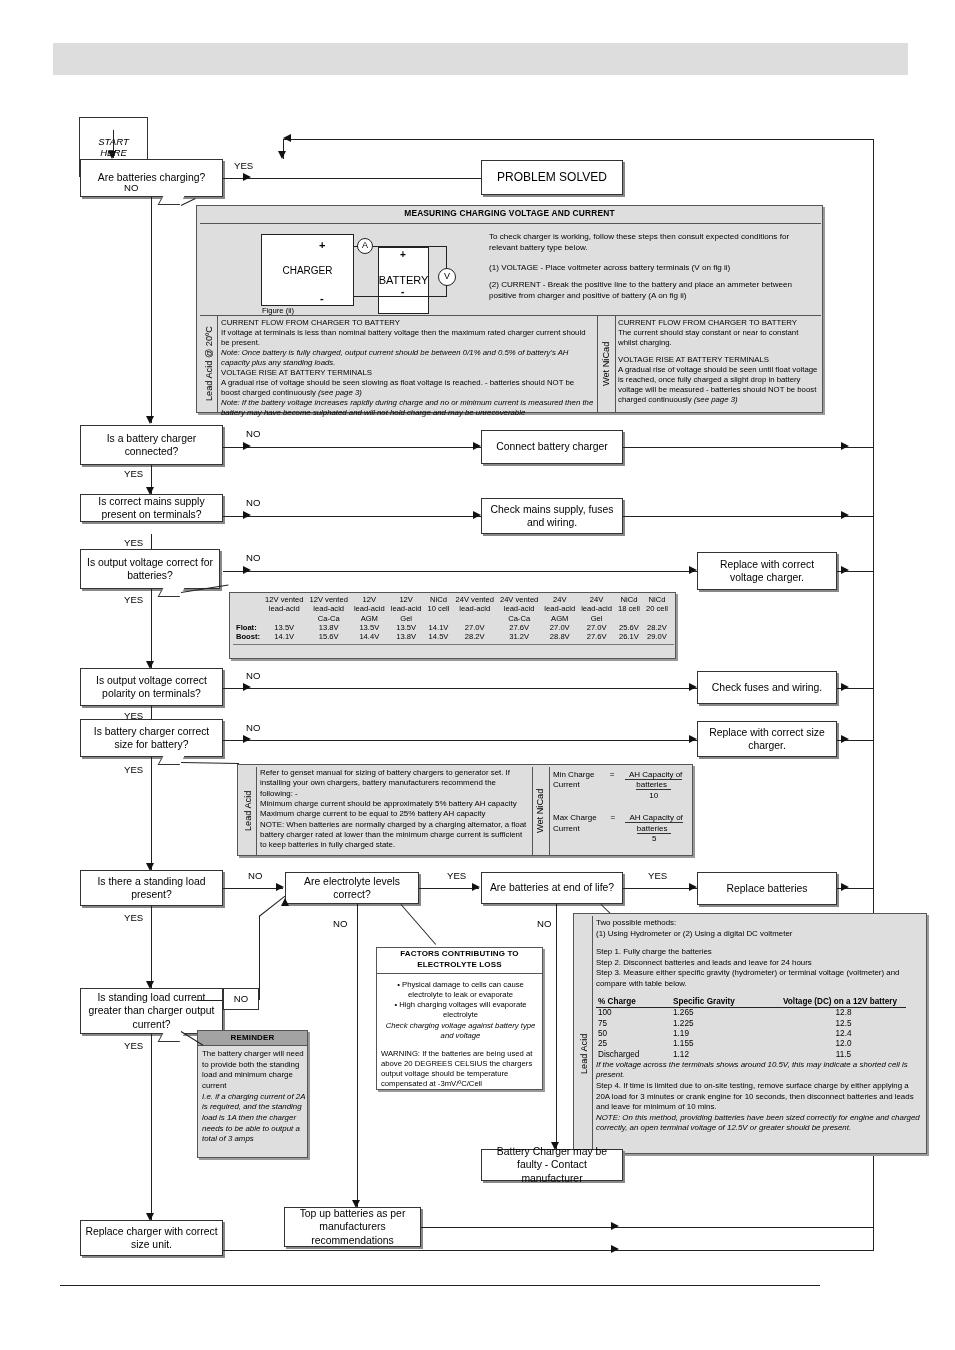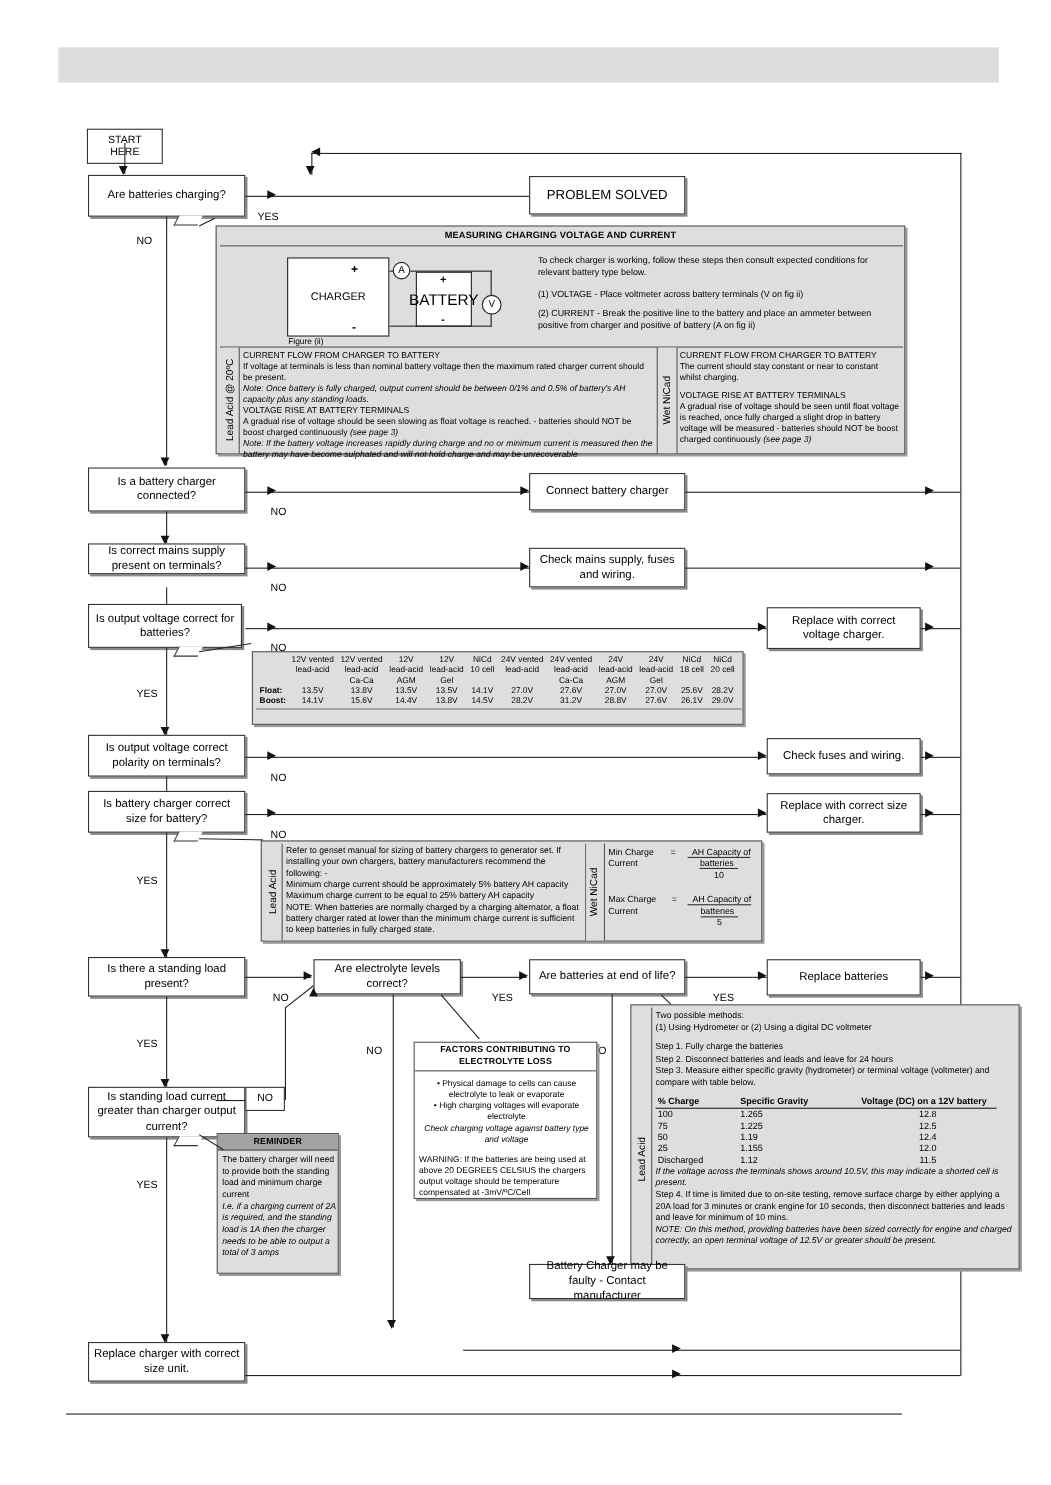--- a/index.html
+++ b/index.html
@@ -23,21 +23,21 @@
     display:flex; align-items:center; justify-content:center;
     text-align:center;
     font-size:10.4px; line-height:1.28; color:#000;
     padding:2px 4px;
   }
   .box.shadow { box-shadow: 2px 2px 0 0 #888; }
   .box.thin { border-width:1px; }
 
   .start-box {
     position:absolute; border:1.3px solid #333; background:#fff;
-    font-size:9.6px; text-align:center; padding:4px 5px;
+    font-size:9.6px; text-align:center; padding:18px 5px;font-style:italic;
   }
 
   
   .notch {
     position:absolute; background:#fff;
     border-left:1.2px solid #333; border-bottom:1.2px solid #333;
     transform: skewX(-28deg);
   }
 
   
@@ -66,21 +66,21 @@
   .v-line { position:absolute; width:0; border-left:1.1px solid #444; }
   .h-line.dark { border-top-color:#222; }
   .v-line.dark { border-left-color:#222; }
 
   .arr { position:absolute; width:0; height:0; }
   .arr-r { border-top:4.6px solid transparent; border-bottom:4.6px solid transparent; border-left:8px solid #111; }
   .arr-l { border-top:4.6px solid transparent; border-bottom:4.6px solid transparent; border-right:8px solid #111; }
   .arr-d { border-left:4.6px solid transparent; border-right:4.6px solid transparent; border-top:8px solid #111; }
   .arr-u { border-left:4.6px solid transparent; border-right:4.6px solid transparent; border-bottom:8px solid #111; }
 
-  .edge-label { position:absolute; font-size:9.6px; color:#000;margin-top:32px; }
+  .edge-label { position:absolute; font-size:9.6px; color:#000; }
 
   
   .fig-box { position:absolute; border:1.3px solid #222; background:#fff;
              display:flex; align-items:center; justify-content:center; font-size:10px; }
   .meter {
     position:absolute; border:1.3px solid #222; border-radius:50%;
     background:#fff; display:flex; align-items:center; justify-content:center;
     font-size:9px;
   }
   .sym { position:absolute; font-size:11px; font-weight:bold; }
@@ -141,21 +141,21 @@
     <div class="panel-title">MEASURING CHARGING VOLTAGE AND CURRENT</div>
 
     <div style="position:absolute; left:3px; top:17px; width:621px; height:92px; background:#dedede; border-top:1px solid #555;"></div>
 
     <div class="fig-box" style="left:64px; top:28px; width:93px; height:72px;">CHARGER</div>
     <span class="sym" style="left:122px; top:32px;">+</span>
     <span class="sym" style="left:123px; top:85px;">-</span>
 
     <div class="meter" style="left:160px; top:32px; width:16px; height:16px;">A</div>
 
-    <div class="fig-box" style="left:181px; top:41px; width:51px; height:50px; font-size:14px;">BATTERY</div>
+    <div class="fig-box" style="left:181px; top:41px; width:51px; height:67px; font-size:11px;">BATTERY</div>
     <span class="sym" style="left:203px; top:42px; font-size:10px;">+</span>
     <span class="sym" style="left:204px; top:79px; font-size:10px;">-</span>
 
     <div class="meter" style="left:241px; top:62px; width:18px; height:18px;">V</div>
 
     <div class="wire" style="left:157px; top:39.5px; width:4px; height:1.3px;"></div>
     <div class="wire" style="left:176px; top:39.5px; width:74px; height:1.3px;"></div>
     <div class="wire" style="left:249px; top:39.5px; width:1.3px; height:23px;"></div>
     <div class="wire" style="left:249px; top:79px; width:1.3px; height:12px;"></div>
     <div class="wire" style="left:157px; top:90px; width:93px; height:1.3px;"></div>
@@ -491,20 +491,21 @@
     <div class="panel-title" style="background:#a3a3a3; border-bottom:1.1px solid #555; font-size:8px;">REMINDER</div>
     <div style="position:absolute; left:4px; top:18px; width:104px; font-size:7.9px; line-height:1.35;">
       <div>The battery charger will need to provide both the standing load and minimum charge current</div>
       <div class="it">I.e. if a charging current of 2A is required, and the standing load is 1A then the charger needs to be able to output a total of 3 amps</div>
     </div>
   </div>
   <div class="h-line dark" style="left:181px; top:1031px; width:26px; transform:rotate(32deg); transform-origin:left center;"></div>
 
   <div class="box shadow" style="left:481px; top:1149px; width:142px; height:32px;">Battery Charger may be faulty - Contact manufacturer</div>
 
+  <div class="box shadow" style="left:284px; top:1207px; width:137px; height:40px;">Top up batteries as per manufacturers recommendations</div>
   <div class="h-line dark" style="left:421px; top:1227px; width:452px;"></div>
   <div class="arr arr-r" style="left:611px; top:1222.4px;"></div>
 
   <div class="box shadow" style="left:80px; top:1220px; width:143px; height:36px;">Replace charger with correct size unit.</div>
   <div class="h-line dark" style="left:223px; top:1250px; width:650px;"></div>
   <div class="arr arr-r" style="left:611px; top:1245.4px;"></div>
 
   <div class="footer-rule"></div>
 </div>
 

